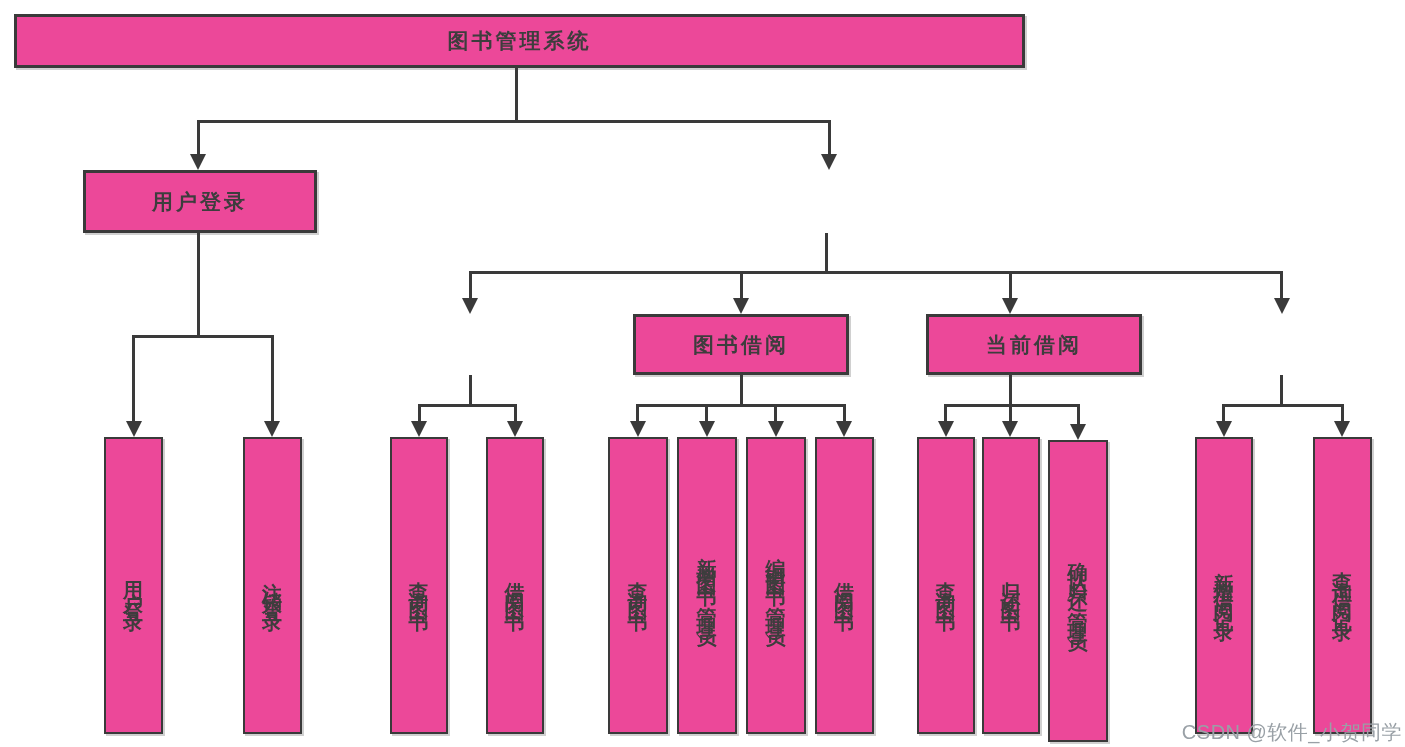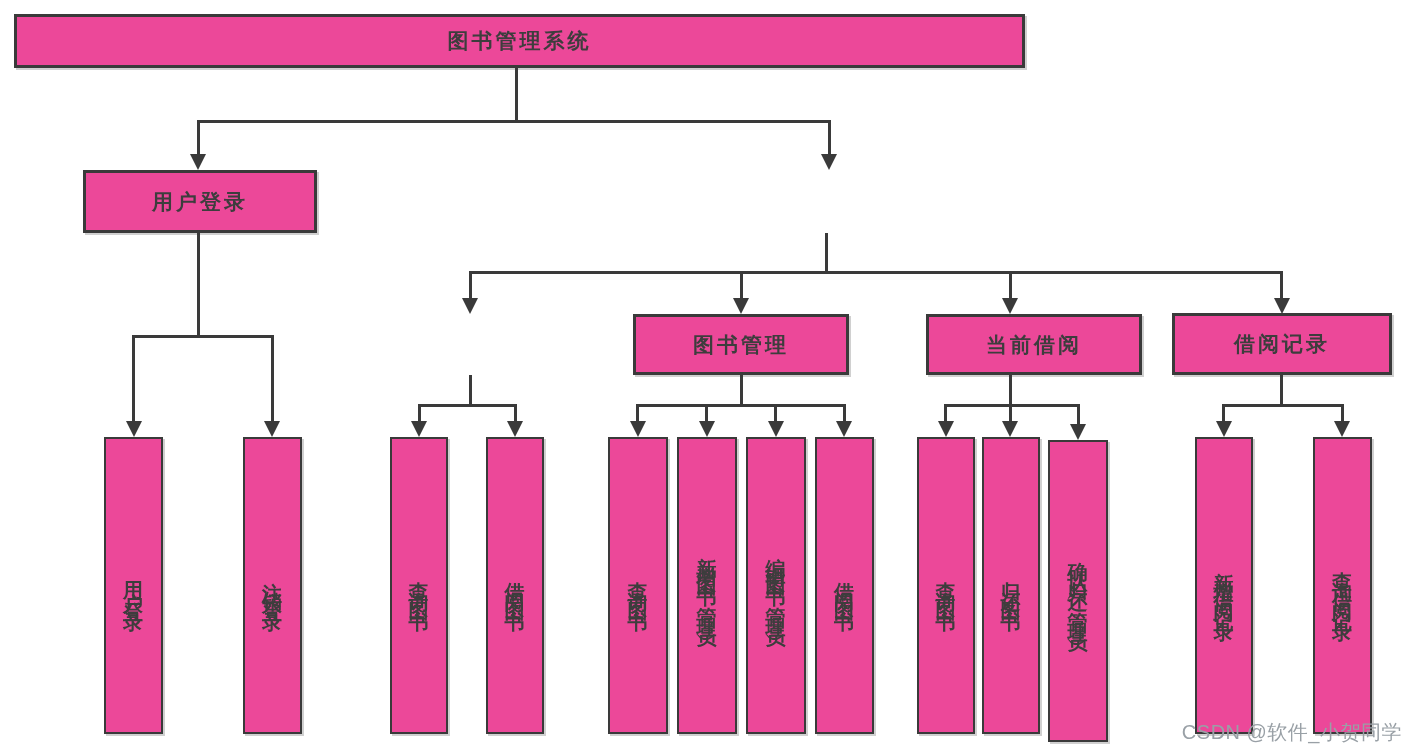--- a/index.html
+++ b/index.html
@@ -40,23 +40,22 @@
 </style>
 </head>
 <body>
 
 <div class="canvas">
 
   <div class="box" style="left:14px;top:14px;width:1011px;height:54px">图书管理系统</div>
 
   <div class="box" style="left:83px;top:170px;width:234px;height:63px">用户登录</div>
 
-  <div class="box" style="left:633px;top:314px;width:216px;height:61px">图书管理</div>
+  <div class="box" style="left:633px;top:314px;width:216px;height:61px">图书借阅</div>
   <div class="box" style="left:926px;top:314px;width:216px;height:61px">当前借阅</div>
-  <div class="box" style="left:1172px;top:313px;width:220px;height:62px">借阅记录</div>
 
   <div class="box leaf" style="left:104px;top:437px;width:59px;height:297px">
     <span class="vtext">用户登录</span>
   </div>
   <div class="box leaf" style="left:243px;top:437px;width:59px;height:297px">
     <span class="vtext">注销登录</span>
   </div>
 
   <div class="box leaf" style="left:390px;top:437px;width:58px;height:297px">
     <span class="vtext">查询图书</span>

